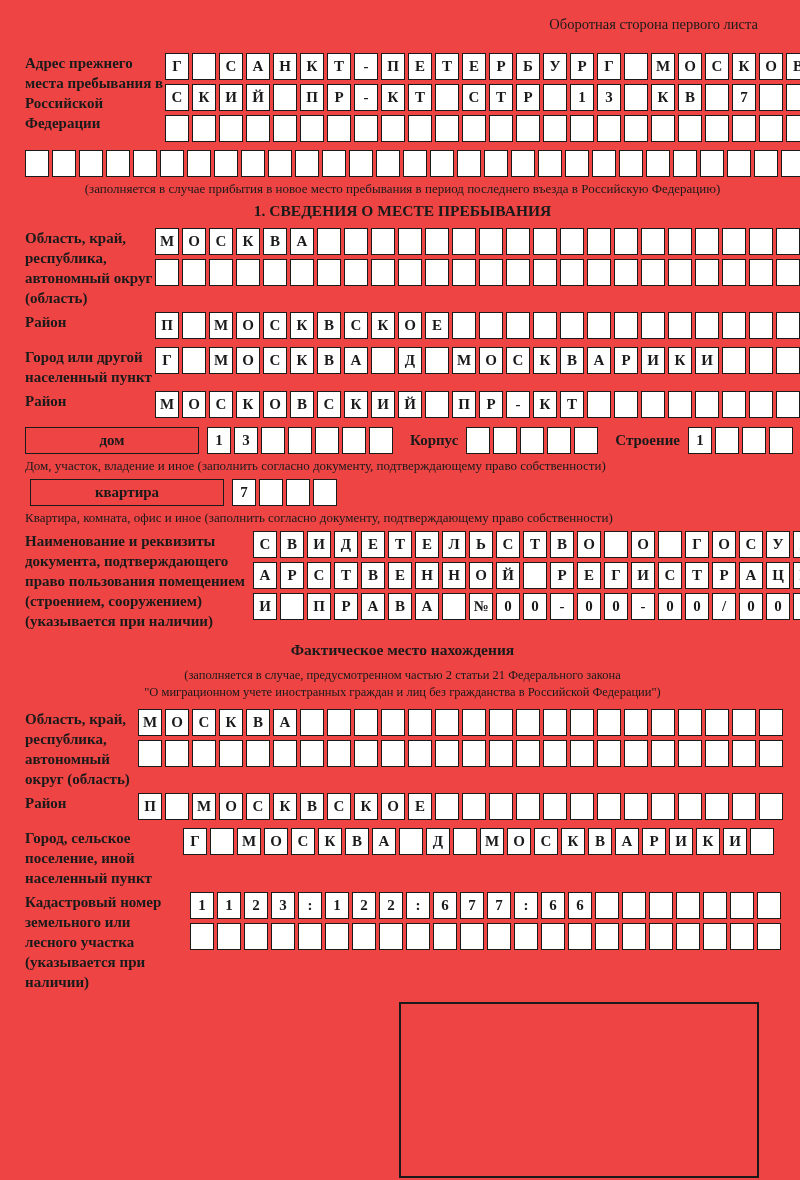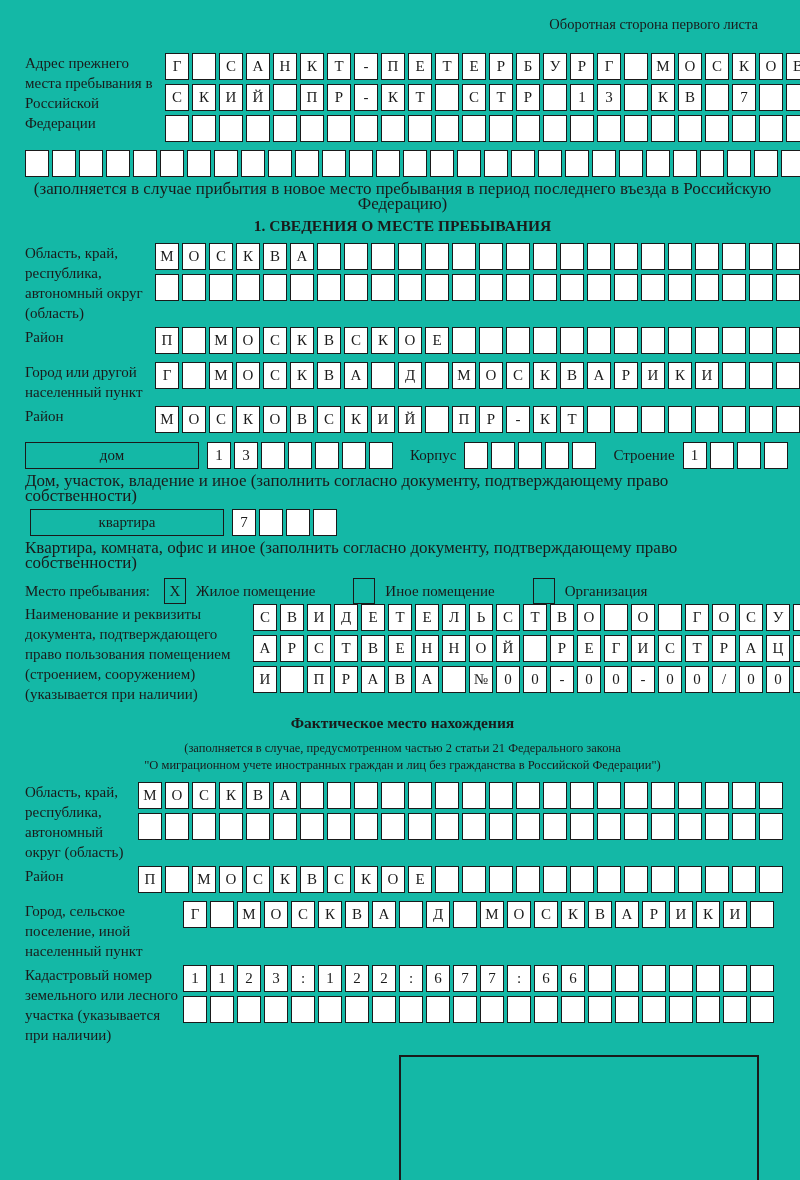--- a/index.html
+++ b/index.html
@@ -1,20 +1,20 @@
 <!DOCTYPE html>
 <html><head>
 <meta charset="utf-8">
 <style>
   html,body{margin:0;padding:0;background:#fff;}
   .page{
     position:relative;
     width:800px;height:1180px;
     margin:0 auto;
-    background:#14b8a6;
+    background:#ef4444;
     color:#1a1a1a;
     font-family:"Liberation Serif","DejaVu Serif",serif;
     font-size:15px;
     box-sizing:border-box;
     padding:16px 20px 10px 25px;
     overflow:hidden;
   }
   .header-note{
     text-align:right;
     font-size:14.5px;
@@ -33,32 +33,32 @@
   .cell{
     width:22px;height:25px;
     border:1.5px solid #1a1a1a;
     margin-right:3px;
     display:flex;align-items:center;justify-content:center;
     font-size:15px;
     flex-shrink:0;
     background:#fff;
   }
   .note{
-    font-size:17px;
+    font-size:13px;
     line-height:15px;
     margin:1px 0 6px 0;
   }
   .note.center{text-align:center;margin-top:3px;}
   .sec-title{
     text-align:center;
     font-weight:bold;
     font-size:15.5px;
     margin:4px 0 8px 0;
   }
-  .block{margin-bottom:4px;}
+  .block{margin-bottom:4px;font-weight:bold;}
   .wide-box{
     border:1.5px solid #1a1a1a;
     height:25px;
     display:flex;align-items:center;justify-content:center;
     margin-right:8px;
     flex-shrink:0;
   }
   .wb175{width:172px;}
   .wb195{width:192px;margin-left:5px;}
   .inline-lbl{
@@ -84,21 +84,21 @@
     margin-top:2px;margin-bottom:8px;
   }
   .al-title{
     text-align:center;font-weight:bold;font-size:15.5px;
     margin:10px 0 8px 0;
   }
   .al-note{
     text-align:center;font-size:12.5px;line-height:17px;
   }
   .al-notes{margin-bottom:8px;}
-  .cad-block{margin-top:2px;}
+  .cad-block{margin-top:2px;gap:7px;}
   .stamp-wrap{
     width:380px;
     margin-left:370px;
     margin-top:10px;
   }
   .stamp-box{
     width:356px;height:172px;
     border:2px solid #1a1a1a;
     margin-left:4px;
   }
@@ -409,29 +409,20 @@
     <div class="wide-box wb195">квартира</div>
     <div class="boxrow" style="margin-bottom:0;">
         <span class="cell">7</span>
         <span class="cell"></span>
         <span class="cell"></span>
         <span class="cell"></span>
       </div>
   </div>
   <div class="note">Квартира, комната, офис и иное (заполнить согласно документу, подтверждающему право собственности)</div>
 
-  <div class="stay-row flex">
-    <div class="stay-lbl">Место пребывания:</div>
-    <span class="checkbox">X</span>
-    <span class="opt-lbl">Жилое помещение</span>
-    <span class="checkbox"></span>
-    <span class="opt-lbl">Иное помещение</span>
-    <span class="checkbox"></span>
-    <span class="opt-lbl">Организация</span>
-  </div>
 
   <div class="block flex">
     <div class="lbl w228">Наименование и реквизиты документа, подтверждающего право пользования помещением (строением, сооружением) (указывается при наличии)</div>
     <div class="rows">
       <div class="boxrow">
           <span class="cell">С</span>
           <span class="cell">В</span>
           <span class="cell">И</span>
           <span class="cell">Д</span>
           <span class="cell">Е</span>

